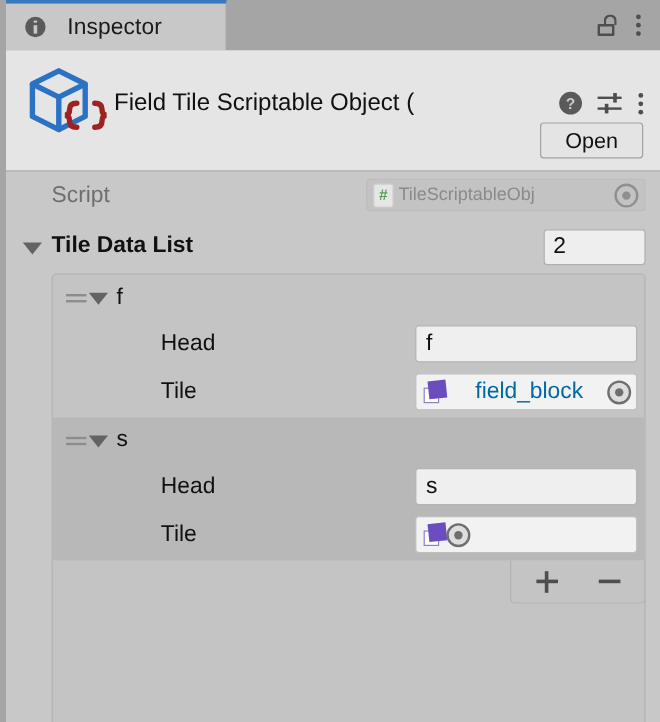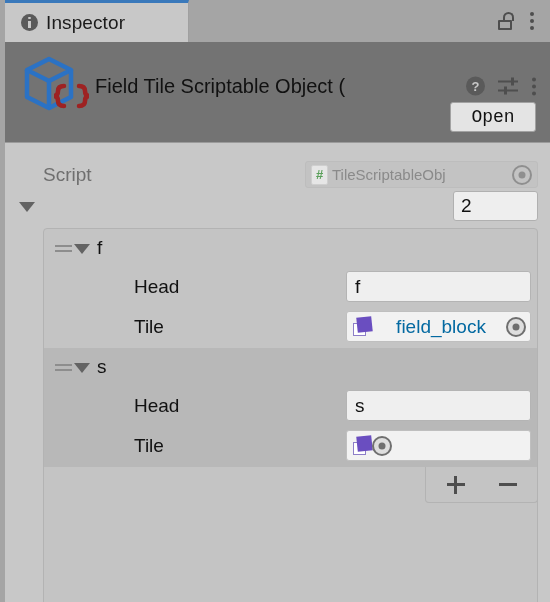--- a/index.html
+++ b/index.html
@@ -31,21 +31,21 @@
   #tab-inspector {
     position: absolute;
     left: 0px; top: 0;
     width: 184px; height: 42px;
     background: #c8c8c8;
     border-top: 3px solid #3a79bb;
     border-right: 1px solid #a0a0a0;
     display: flex;
     align-items: center;
     padding-left: 16px;
-    gap: 8px;
+    gap: 18px;
     cursor: pointer;
   }
   .tab-label {
     font-size: 19px;
     color: #1b1b1b;
     letter-spacing: .1px;
   }
   .info-icon {
     width: 17px; height: 17px;
     border-radius: 50%;
@@ -97,21 +97,21 @@
 
   
   .kebab { width: 5px; cursor: pointer; display: flex; flex-direction: column; gap: 3px; align-items: center; }
   .kebab span { width: 4px; height: 4px; border-radius: 50%; background: #4e4e4e; display: block; }
 
   
   #obj-header {
     position: absolute;
     left: 5px; top: 42px;
     width: 545px; height: 101px;
-    background: #737373;
+    background: #e5e5e5;
     border-bottom: 1px solid #9b9b9b;
   }
 
   #so-icon {
     position: absolute; left: 12px; top: 8px;
     width: 72px; height: 72px;
   }
 
   #obj-title {
     position: absolute;
@@ -162,35 +162,34 @@
     width: 86px; height: 30px;
     background: #e4e4e4;
     border: 1px solid #a2a2a2;
     border-radius: 3px;
     font-size: 18px;
     color: #111;
     display: flex;
     align-items: center;
     justify-content: center;
     cursor: pointer;
-    font-family: Liberation Mono, monospace;
   }
 
   
   #body {
     position: absolute;
     left: 5px; top: 143px;
     width: 545px; height: 459px;
     background: #c8c8c8;
   }
 
   
   #script-row {
     position: absolute;
-    left: 0; top: 16px;
+    left: 0; top: 4px;
     width: 545px; height: 32px;
     display: flex;
     align-items: center;
   }
   .row-label {
     font-size: 19px;
     color: #6f6f6f;
     margin-left: 38px;
   }
   #script-field {
@@ -500,20 +499,21 @@
     <span class="row-label">Script</span>
     <div id="script-field">
       <span class="cs-icon">#</span>
       <span id="script-name">TileScriptableObj</span>
       <span class="picker dim"></span>
     </div>
   </div>
 
   <div id="list-header">
     <span id="list-foldout"></span>
+    <span id="list-title">Tile Data List</span>
     <div id="list-size">2</div>
   </div>
 
   <div id="list-box">
 
     <div class="list-el">
       <div class="el-head">
         <span class="drag-handle"></span>
         <span class="el-foldout"></span>
         <span class="el-name">f</span>

